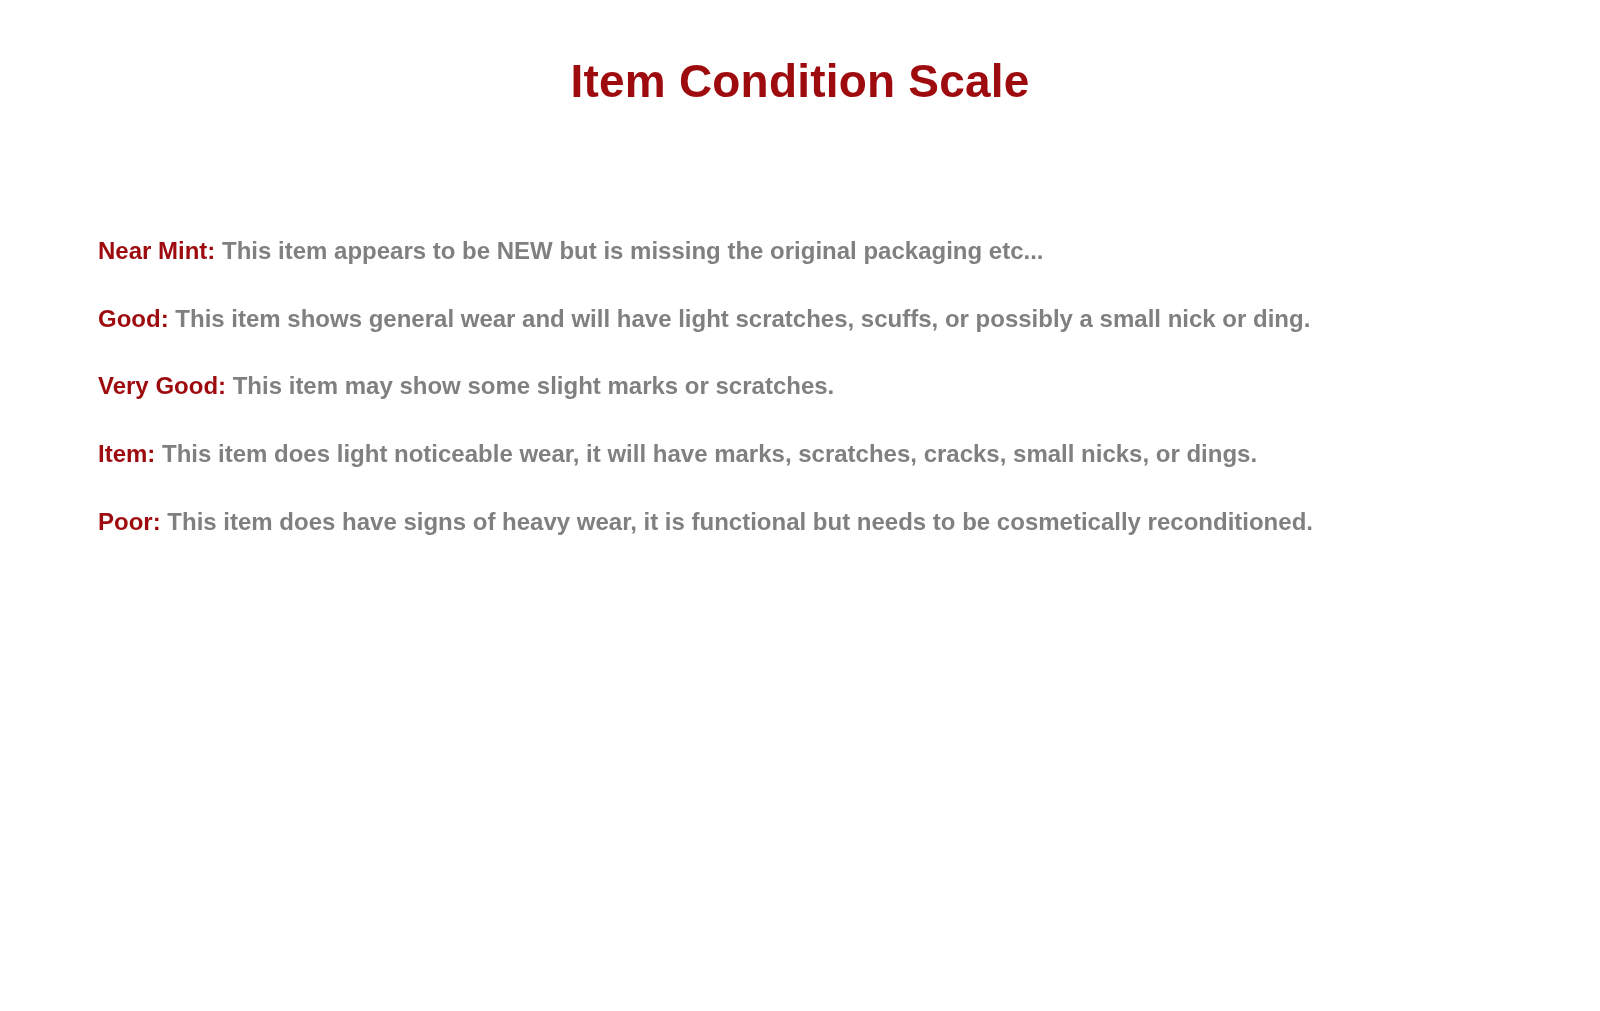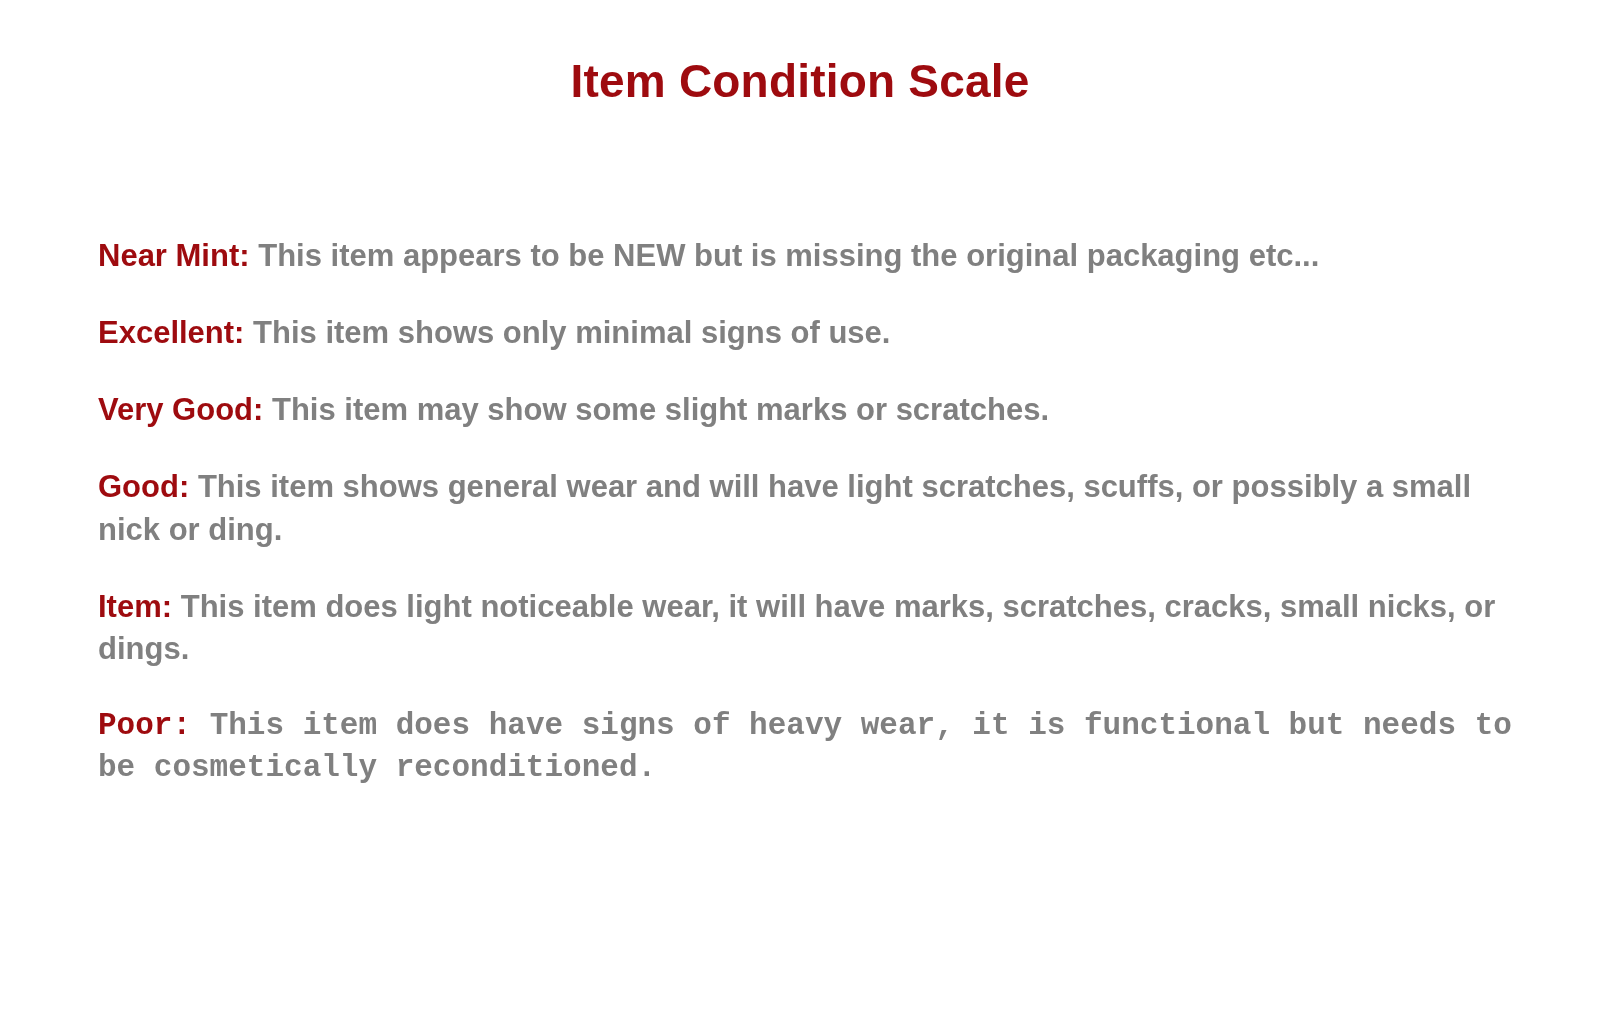--- a/index.html
+++ b/index.html
@@ -31,29 +31,28 @@
     color: #9e0b0f;
     letter-spacing: 0.2px;
   }
   .body-list {
     position: absolute;
     top: 235px;
     left: 98px;
     width: 1420px;
   }
   .entry {
-    font-size: 31px;
+    font-size: 24px;
     font-weight: bold;
     color: #7b7b7b;
     line-height: 1.36;
     margin-bottom: 35px;
   }
   .entry:last-child {
     margin-bottom: 3px;
-    font-family: Liberation Mono, monospace;
   }
   .term {
     color: #9e0b0f;
     font-weight: bold;
   }
   .desc {
     color: #808080;
     font-weight: bold;
   }
 </style>
@@ -64,33 +63,29 @@
 
   <div class="title">Item Condition Scale</div>
 
   <div class="body-list">
 
     <div class="entry">
       <span class="term">Near Mint:</span>
       <span class="desc">This item appears to be NEW but is missing the original packaging etc...</span>
     </div>
 
+
     <div class="entry">
-      <span class="term">Excellent:</span>
-      <span class="desc">This item shows only minimal signs of use.</span>
+      <span class="term">Good:</span>
+      <span class="desc">This item shows general wear and will have light scratches, scuffs, or possibly a small nick or ding.</span>
     </div>
 
     <div class="entry">
       <span class="term">Very Good:</span>
       <span class="desc">This item may show some slight marks or scratches.</span>
-    </div>
-
-    <div class="entry">
-      <span class="term">Good:</span>
-      <span class="desc">This item shows general wear and will have light scratches, scuffs, or possibly a small nick or ding.</span>
     </div>
 
     <div class="entry">
       <span class="term">Item:</span>
       <span class="desc">This item does light noticeable wear, it will have marks, scratches, cracks, small nicks, or dings.</span>
     </div>
 
     <div class="entry">
       <span class="term">Poor:</span>
       <span class="desc">This item does have signs of heavy wear, it is functional but needs to be cosmetically reconditioned.</span>

